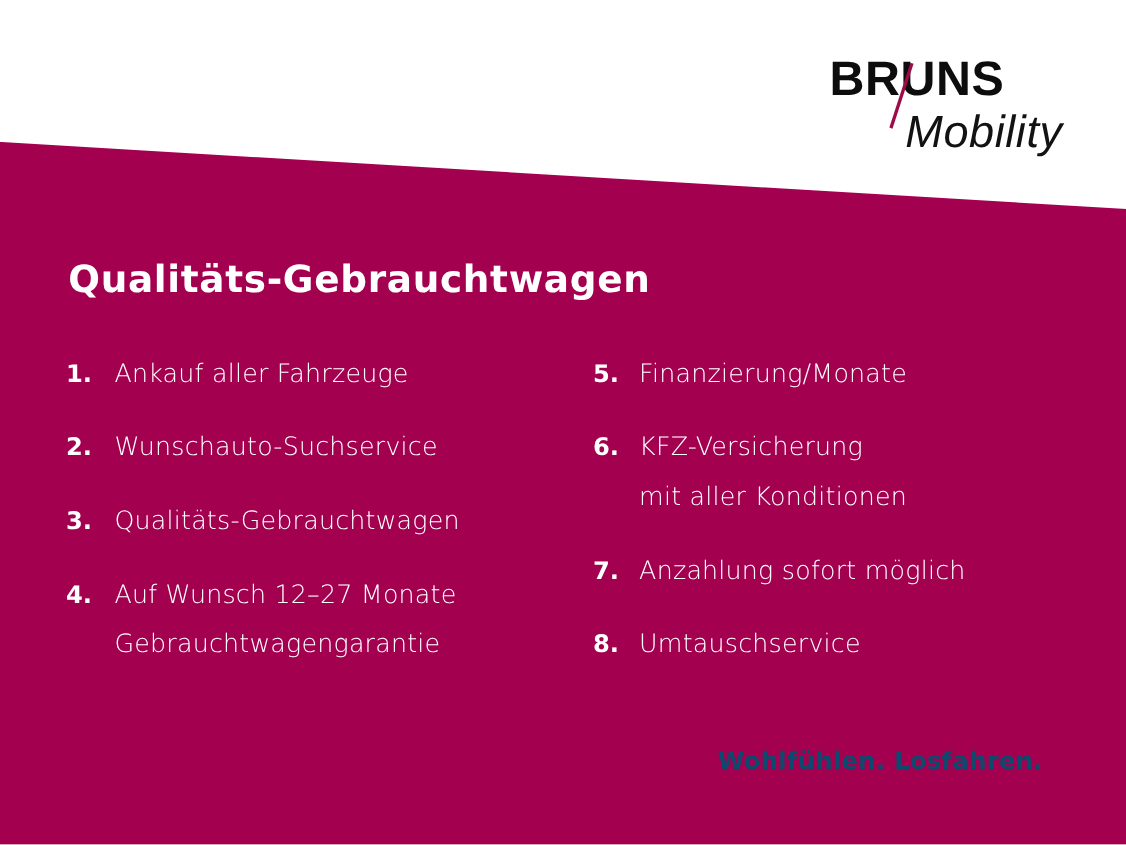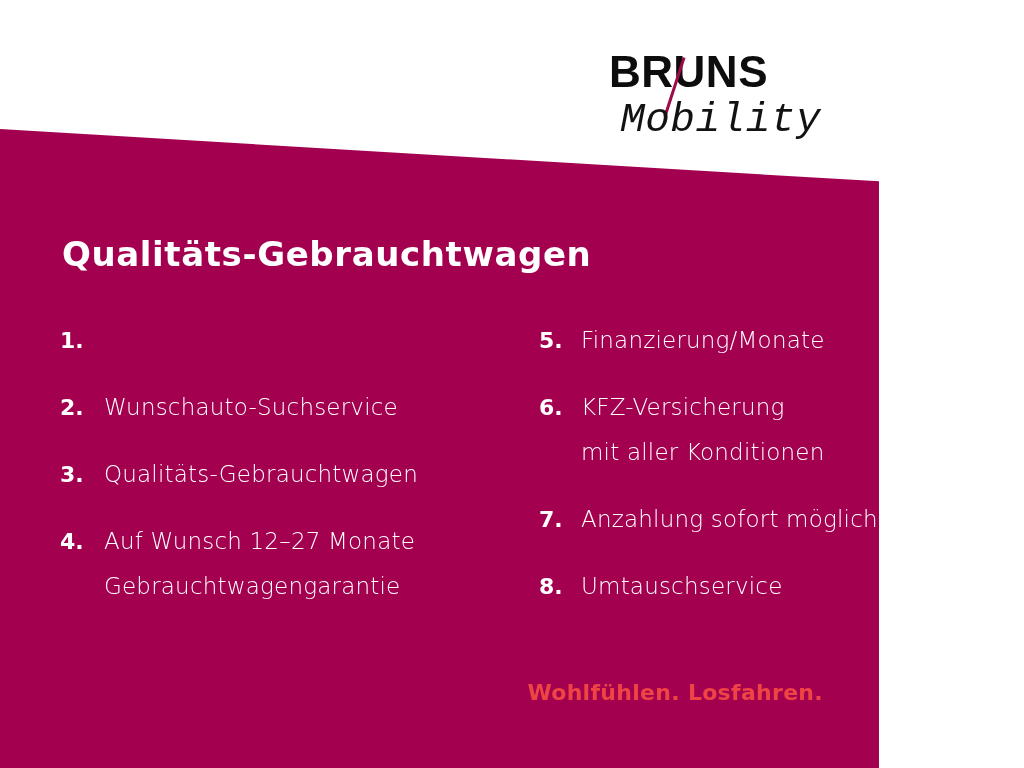--- a/index.html
+++ b/index.html
@@ -5,21 +5,21 @@
   html, body {
     margin: 0;
     padding: 0;
     background: #ffffff;
   }
   body {
     font-family: "Liberation Sans", sans-serif;
   }
   #slide {
     position: relative;
-    width: 879px;
+    width: 1024px;
     height: 768px;
     background: #ffffff;
     overflow: hidden;
   }
 
   
   #band {
     position: absolute;
     left: 0;
     top: 0;
@@ -65,21 +65,21 @@
     background: #9E0B4B;
     transform: rotate(18deg);
     transform-origin: center;
   }
   #logo-mobility {
     position: absolute;
     left: 0;
     top: 48px;
     width: 100%;
     text-align: right;
-    font-family: Liberation Mono, monospace;
+    font-family: Liberation Sans, sans-serif;
     font-weight: 300;
     font-style: italic;
     font-size: 41px;
     color: #121212;
     line-height: 48px;
     white-space: nowrap;
     letter-spacing: 0.5px;
   }
 
   
@@ -128,27 +128,27 @@
     font-size: 23px;
     color: #ffffff;
     line-height: 45px;
     letter-spacing: 0.2px;
     white-space: nowrap;
   }
 
   
   #tagline {
     position: absolute;
-    right: 56px;
+    right: 76px;
     top: 680px;
     font-family: "DejaVu Sans", sans-serif;
     font-weight: bold;
     font-size: 22px;
     letter-spacing: 0.3px;
-    color: #ef4444;
+    color: #0c4a6e;
     white-space: nowrap;
   }
 </style>
 </head>
 <body>
 
 <div id="slide">
 
   <div id="band"></div>
 
@@ -158,20 +158,21 @@
     <div id="logo-mobility">Mobility</div>
   </div>
 
   <div id="title">Qualitäts-Gebrauchtwagen</div>
 
   <div id="col-left" class="column">
 
     <div class="list-item">
       <div class="item-num">1.</div>
       <div class="item-lines">
+        <div class="item-line">Ankauf aller Fahrzeuge</div>
       </div>
     </div>
 
     <div class="list-item">
       <div class="item-num">2.</div>
       <div class="item-lines">
         <div class="item-line">Wunschauto-Suchservice</div>
       </div>
     </div>
 

